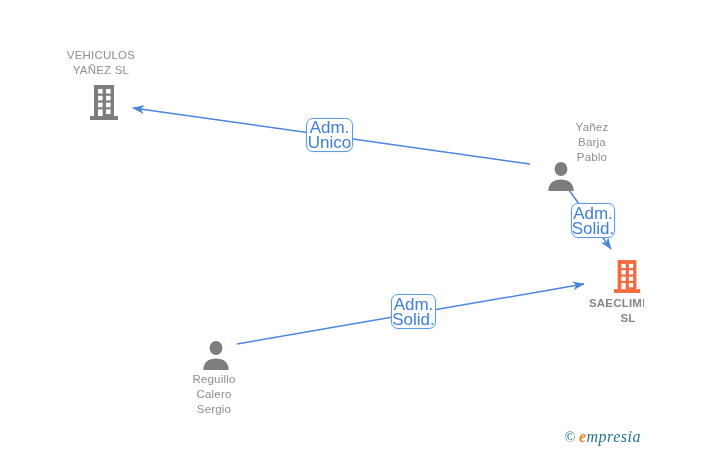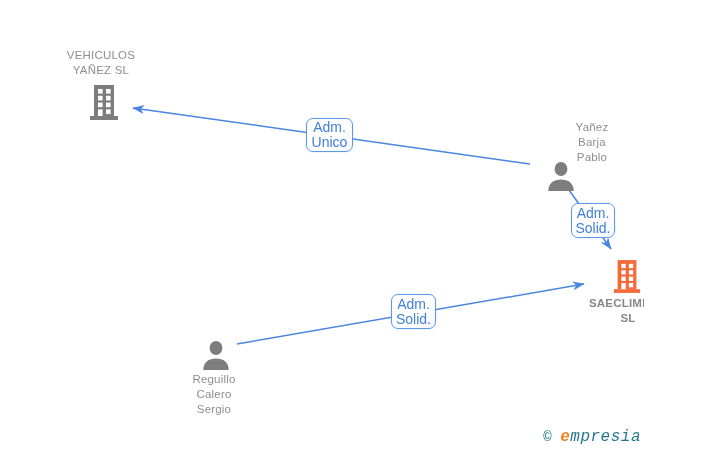--- a/index.html
+++ b/index.html
@@ -12,28 +12,28 @@
   .node-icon{position:absolute;z-index:2;}
   .node-label{
     position:absolute;z-index:2;transform:translateX(-50%);
     text-align:center;white-space:pre-line;
     font-size:11.5px;line-height:15px;color:#8e8e8e;letter-spacing:.2px;
   }
   .node-label.bold{font-weight:bold;color:#878787;}
   .edge-label{
     position:absolute;z-index:3;display:flex;align-items:center;justify-content:center;
     white-space:pre-line;text-align:center;
-    font-size:14px;line-height:15px;color:#4080d8;
+    font-size:17px;line-height:15px;color:#4080d8;
     background:linear-gradient(135deg,#ffffff 60%,#f3f6fb);
     border:1.5px solid #5b9bea;border-radius:7px;
     box-shadow:0 0 2px rgba(120,160,220,.35);
   }
   .watermark{
     position:absolute;right:3px;bottom:4px;z-index:4;
-    font-family:Liberation Mono, monospace;
+    font-family:Liberation Serif, serif;
     font-size:14px;color:#24788e;margin-top:45px;
   }
   .watermark .brand{font-style:italic;font-size:16px;letter-spacing:.5px;}
   .watermark .brand-first{color:#ef8521;font-weight:bold;}
   .watermark .brand-rest{color:#24788e;}
 </style>
 </head>
 <body>
 
 <div class="canvas">

